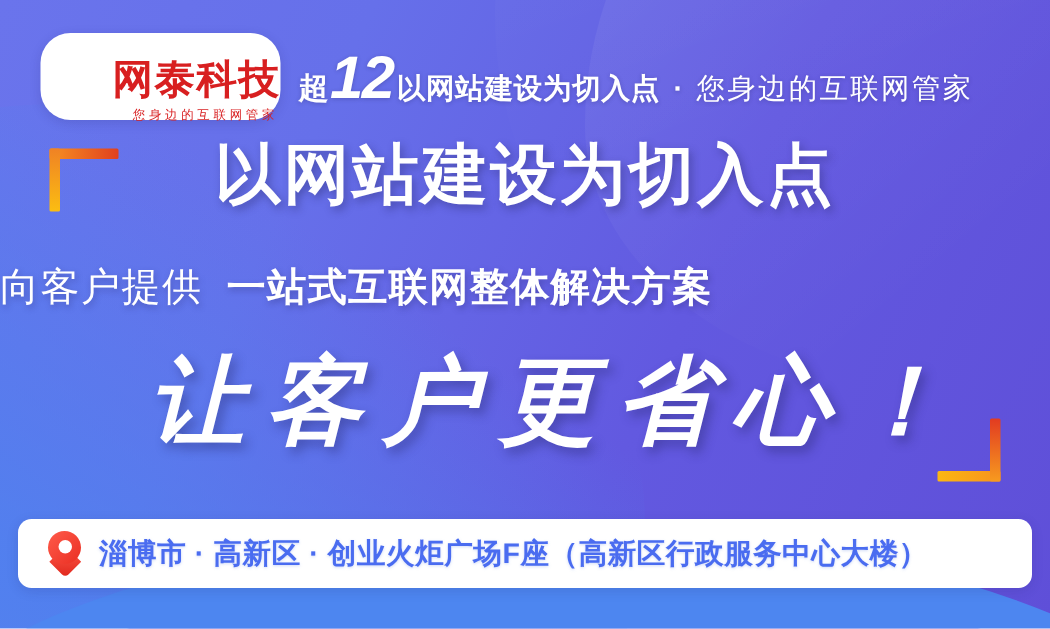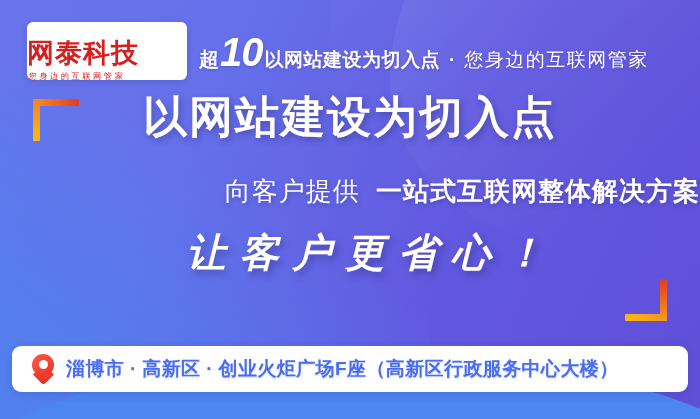--- a/index.html
+++ b/index.html
@@ -51,24 +51,24 @@
     border-radius:46% 54% 0 0 / 100% 100% 0 0;
     background:#5b63e4;
     pointer-events:none;
   }
 
   
   .logo-box{
     position:absolute; left:27px; top:22px;
     width:160px; height:58px;
     background:#fff;
-    border-radius:6px;
+    border-radius:20px;
     box-shadow:0 2px 7px rgba(40,40,110,.18);
     display:flex; flex-direction:column;
-    align-items:flex-start; justify-content:center;
+    align-items:flex-end; justify-content:center;
     padding-top:18px;
   }
   .logo-main{
     color:#d81f20;
     font-weight:bold;
     font-size:27px;
     line-height:1;
     letter-spacing:1px;
     white-space:nowrap;
   }
@@ -131,36 +131,36 @@
     position:absolute; left:0; right:0; top:95px;
     text-align:center;
     color:#fff;
     font-size:44px; font-weight:bold;
     letter-spacing:2px;
     line-height:1;
     text-shadow:2px 3px 6px rgba(40,40,105,.42);
   }
   .headline2{
     position:absolute; left:0; right:0; top:178px;
-    text-align:right;
+    text-align:left;
     color:#fff;
     font-size:26px;
     line-height:1;
     white-space:nowrap;
     text-shadow:1px 2px 4px rgba(40,40,105,.35);
   }
   .headline2 .h2-light{ font-weight:normal; letter-spacing:1px; }
   .headline2 .h2-bold{ font-weight:bold; letter-spacing:1px; margin-left:9px; }
 
   .headline3{
     position:absolute; left:0; right:0; top:228px;
     text-align:center;
     color:#fff;
     font-family:"DejaVu Serif","Liberation Serif",serif;
-    font-size:39px; font-weight:bold;
+    font-size:64px; font-weight:bold;
     font-style:italic;
     letter-spacing:14px;
     line-height:1.25;
     text-shadow:3px 4px 7px rgba(35,35,100,.40);
     padding-left:44px;
   }
 
   
   .addr-bar{
     position:absolute; left:12px; top:346px;
@@ -217,21 +217,21 @@
   <div class="wave-bottom2"></div>
   <div class="wave-bottom"></div>
 
   <div class="logo-box">
     <div class="logo-main">网泰科技</div>
     <div class="logo-sub">您身边的互联网管家</div>
   </div>
 
   <div class="tagline">
     <span class="t-sm">超</span>
-    <span class="t-num">10</span>
+    <span class="t-num">12</span>
     <span class="t-rest">以网站建设为切入点</span>
     <span class="t-dot">·</span>
     <span class="t-tail">您身边的互联网管家</span>
   </div>
 
   <div class="bracket bracket-tl">
     <span class="bar-h"></span>
     <span class="bar-v"></span>
   </div>
   <div class="bracket bracket-br">

